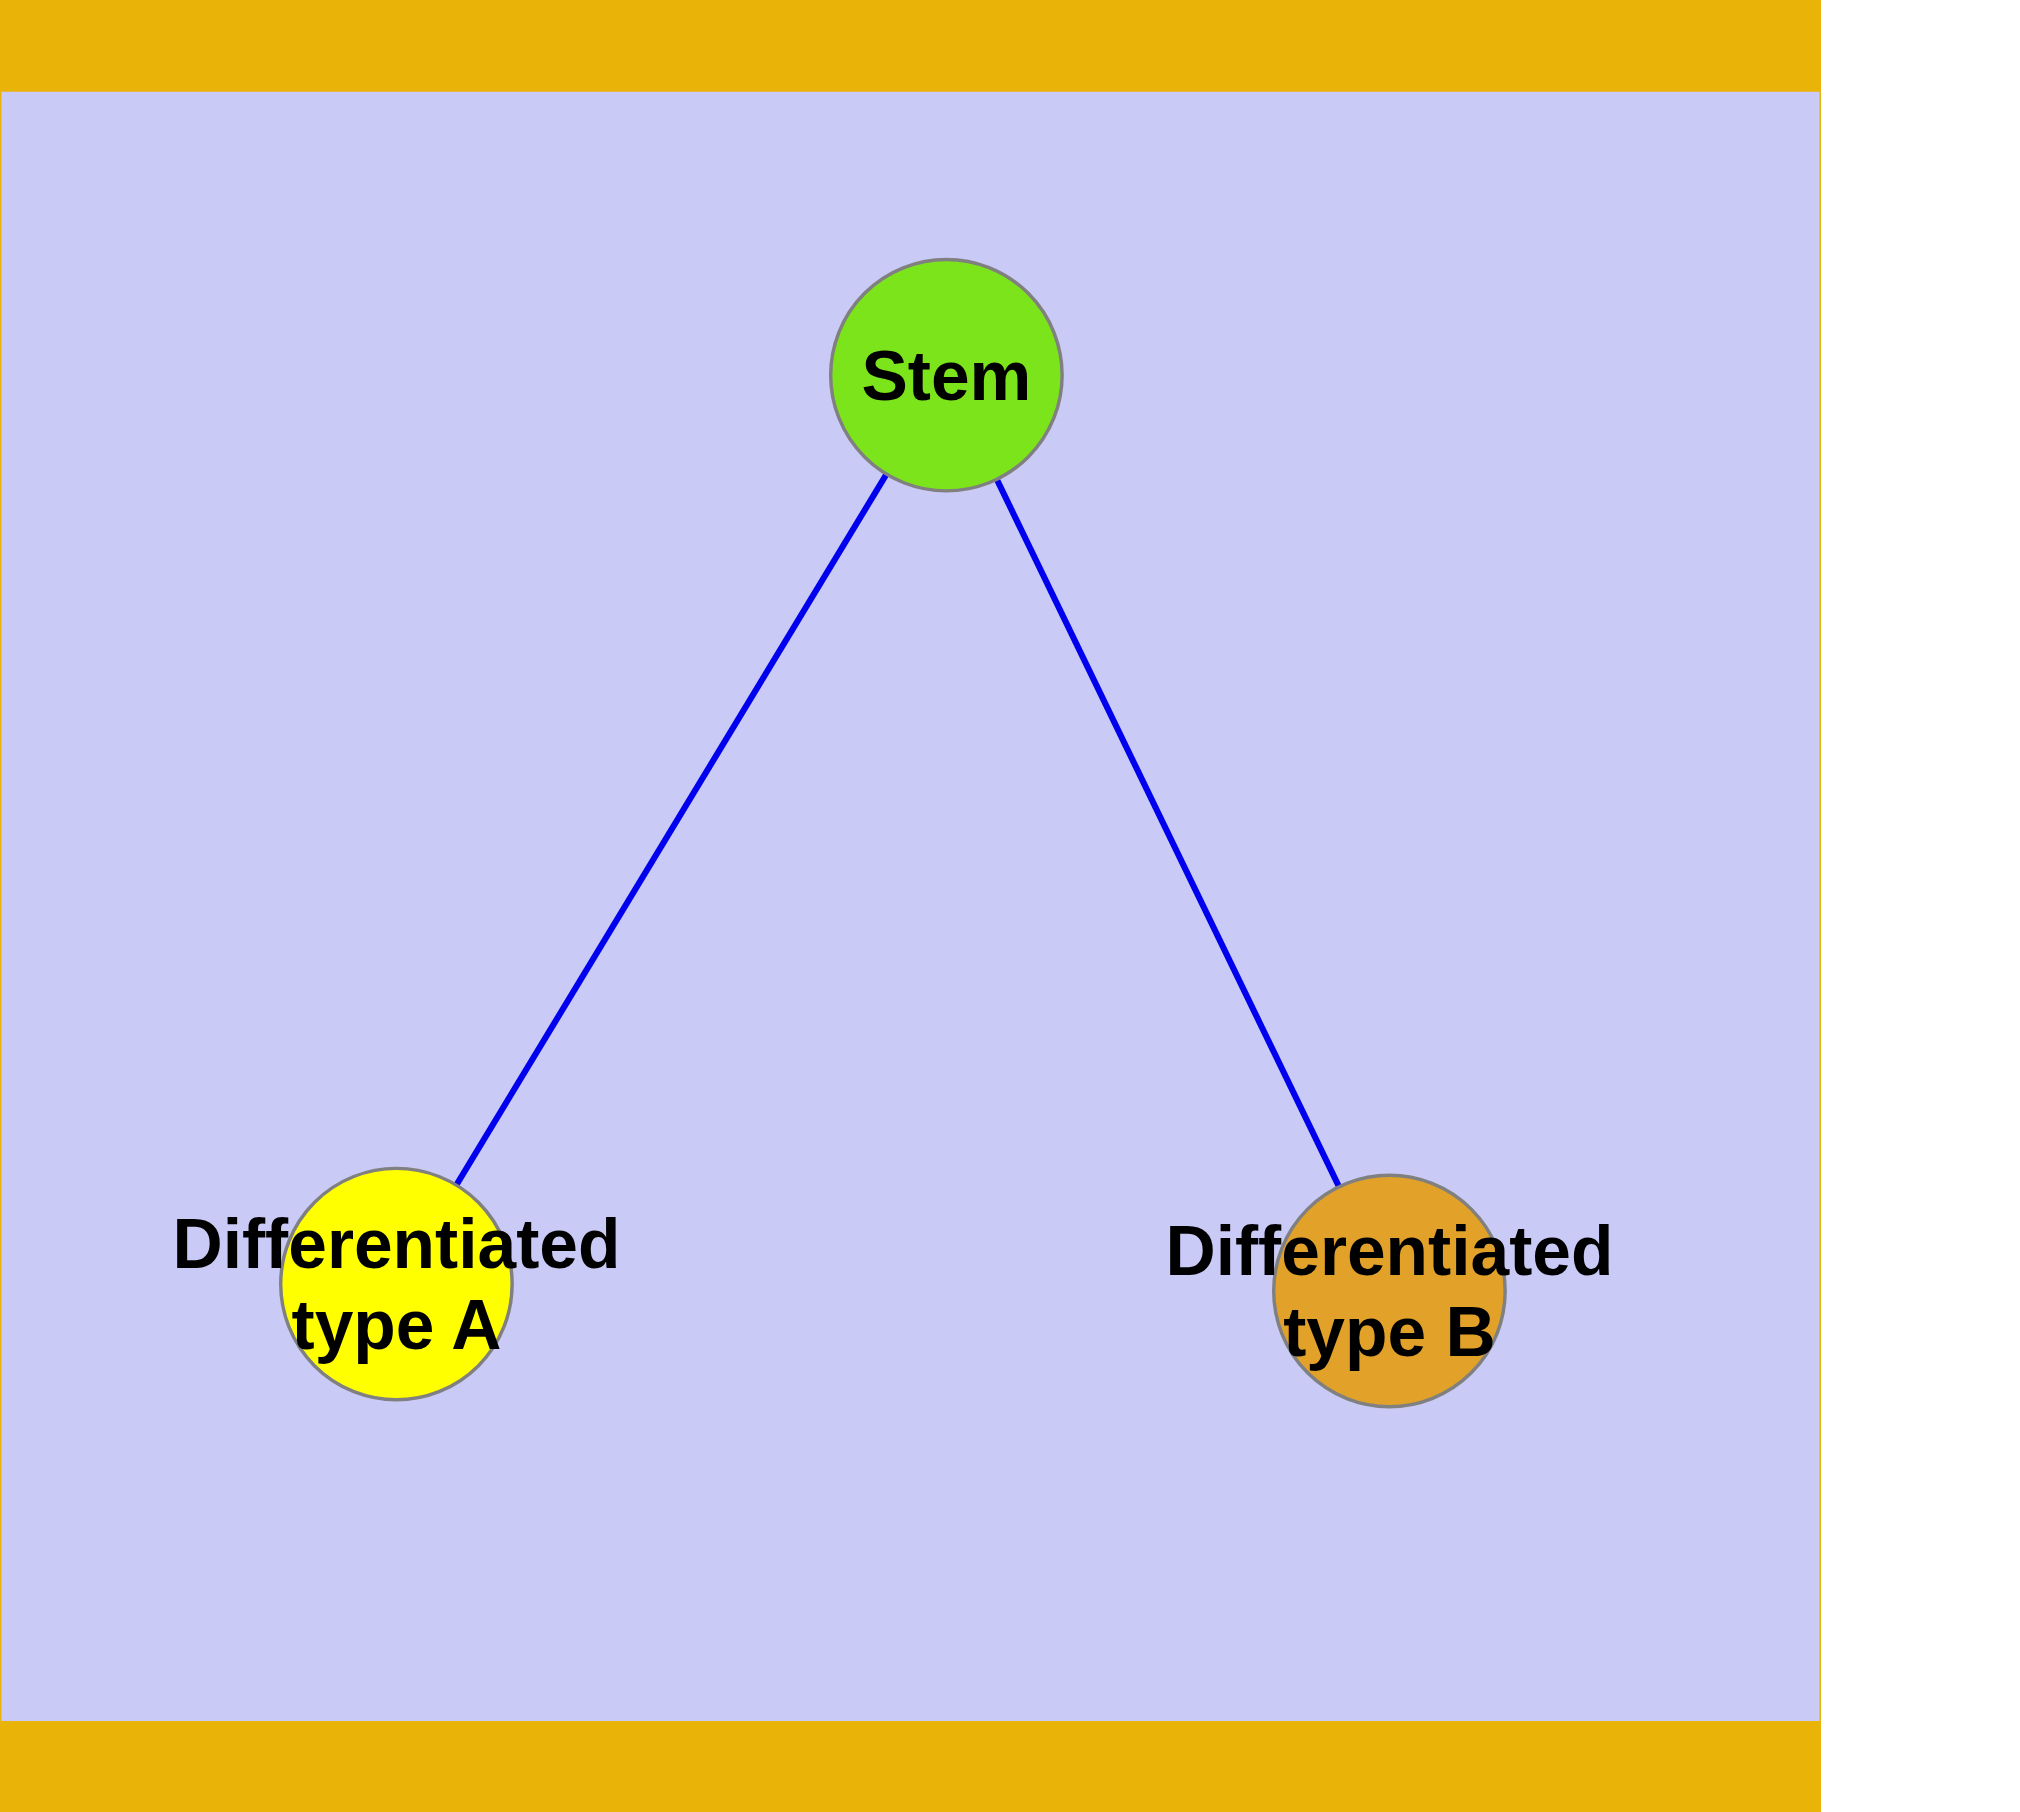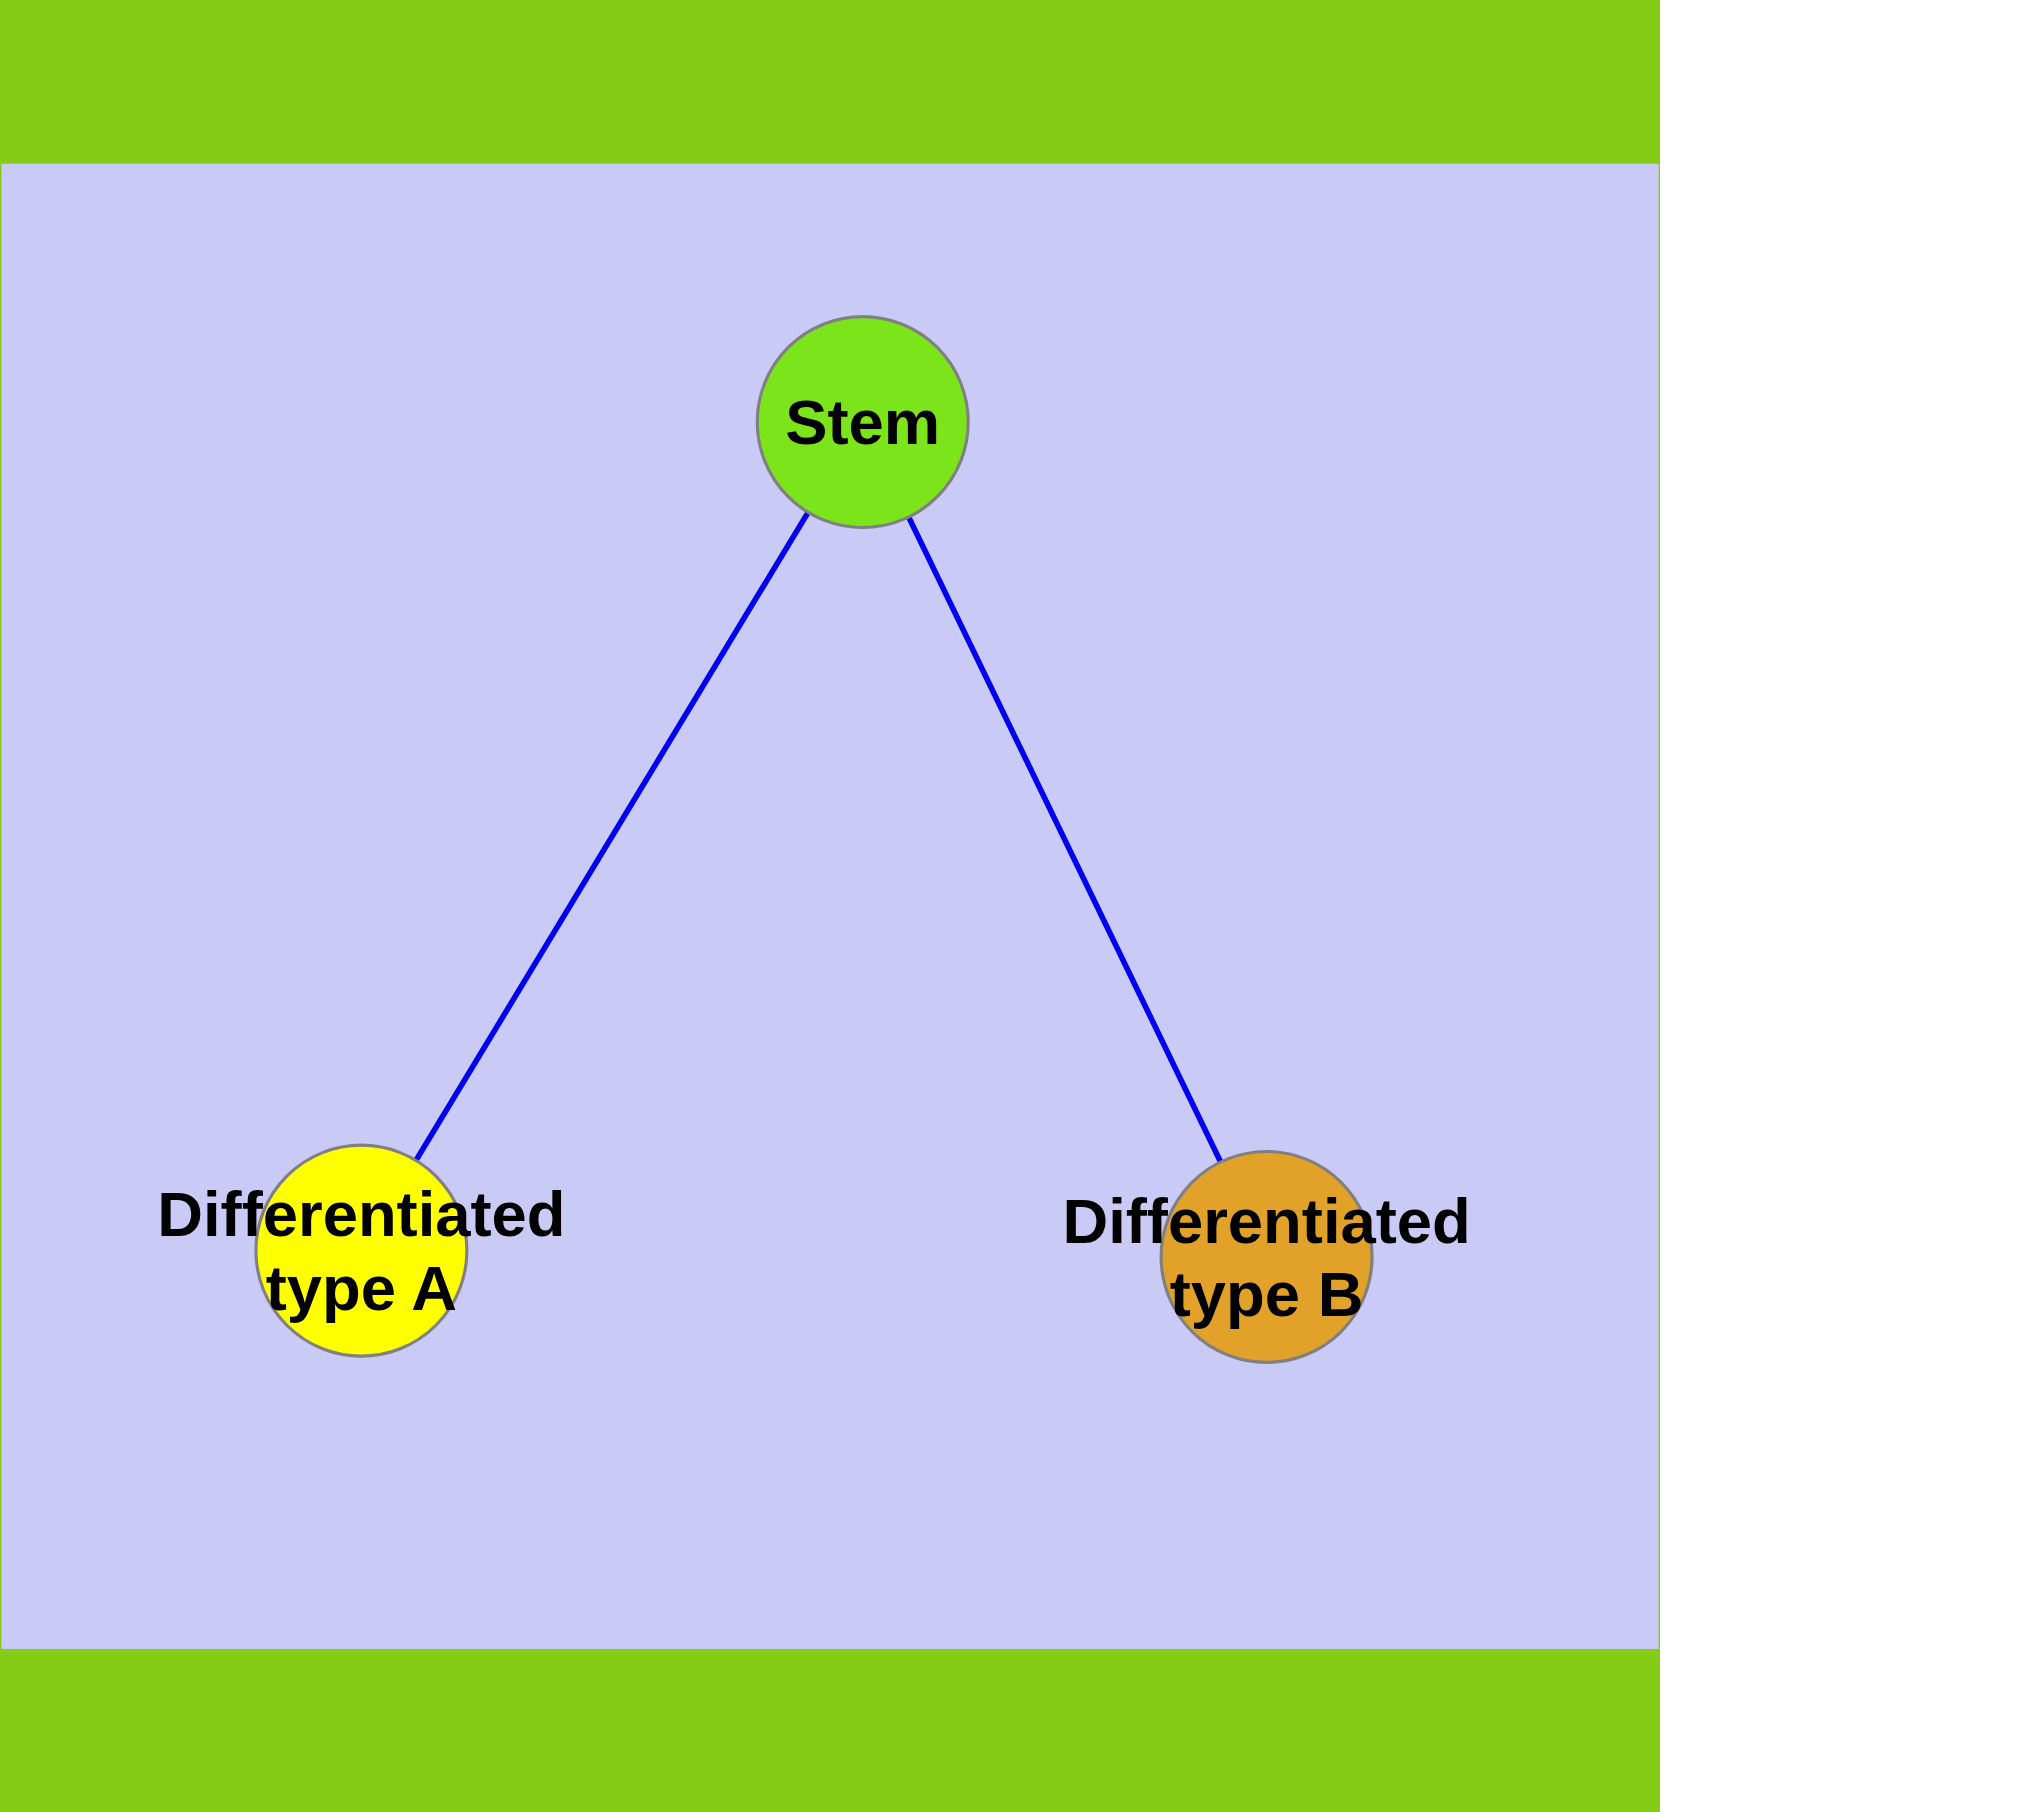--- a/index.html
+++ b/index.html
@@ -1,24 +1,24 @@
 <!DOCTYPE html>
 <html style="font-size:13.6px"><head>
 <meta charset="utf-8">
 <style>
   html, body {
     margin: 0;
     padding: 0;
     background: #ffffff;
   }
   .canvas {
-    width: 1660px;
+    width: 1821px;
     height: 1812px;
     position: relative;
-    background: #84cc16;
+    background: #eab308;
   }
   svg {
     display: block;
     width: 100%;
     height: 100%;
   }
   .node-label {
     font-family: "Liberation Sans", "DejaVu Sans", sans-serif;
     font-weight: bold;
   }

